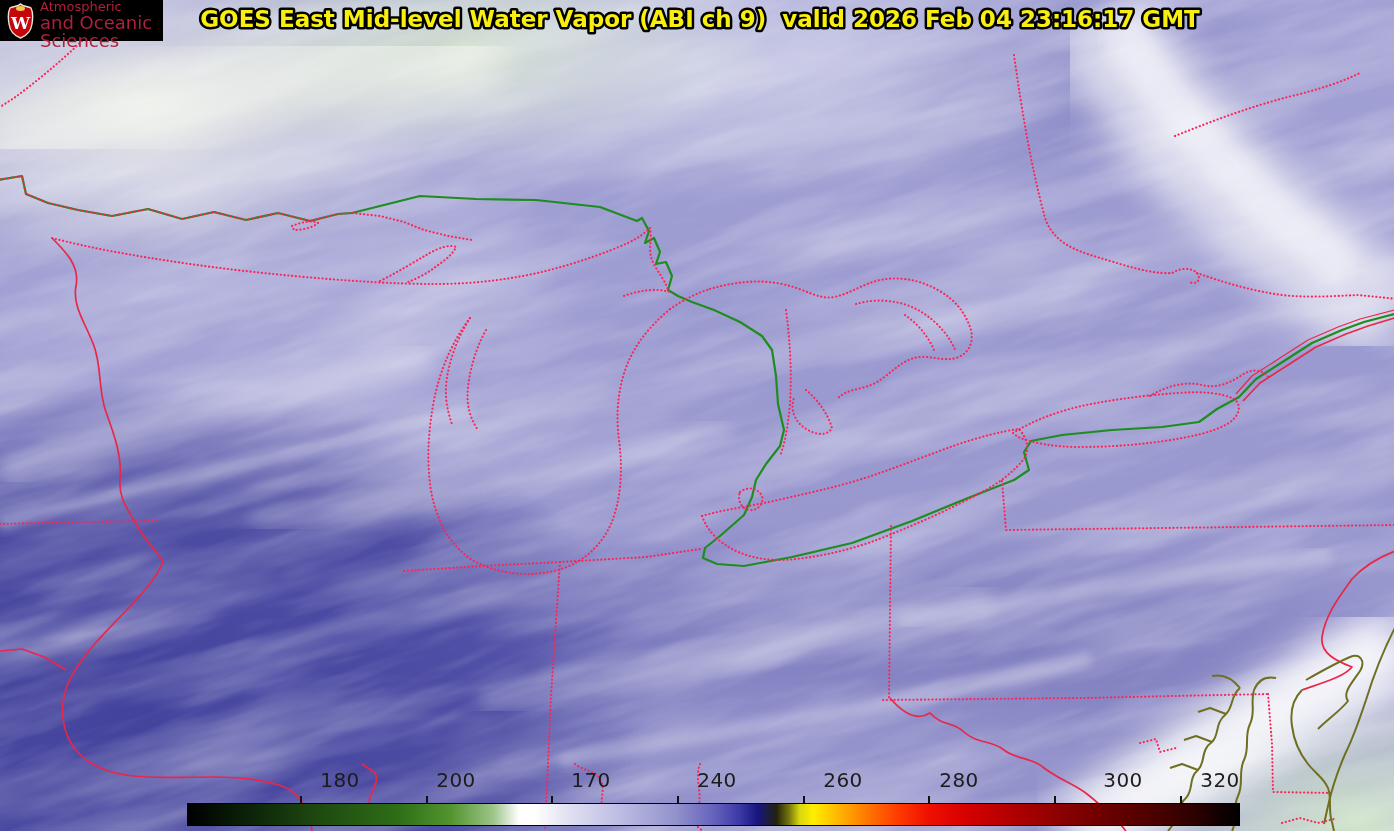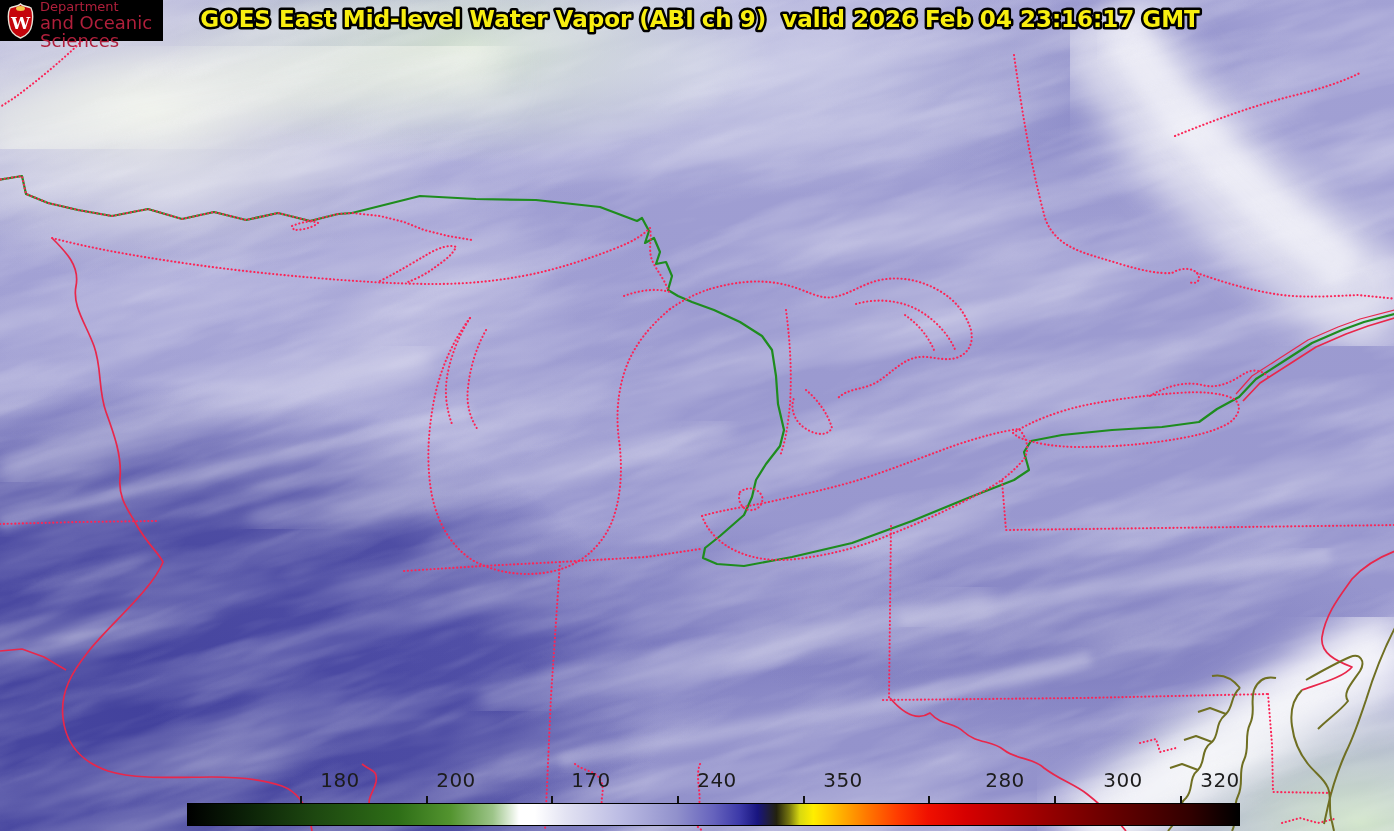--- a/index.html
+++ b/index.html
@@ -214,40 +214,40 @@
   </svg>
 
   <div class="logo">
     <svg class="crest" width="27" height="36" viewBox="0 0 27 36">
       <path d="M13.5,1 C16,4 21,3 24,5 C26,9 26,15 25,21 C24,28 19,33 13.5,35 C8,33 3,28 2,21 C1,15 1,9 3,5 C6,3 11,4 13.5,1 Z" fill="#c5050c" stroke="#e9e4d8" stroke-width="1.4"></path>
       <ellipse cx="13.5" cy="5.5" rx="4.5" ry="2.5" fill="#f3c54a"></ellipse>
       <text x="13.5" y="26" text-anchor="middle" font-size="17" font-weight="bold" fill="#ffffff" font-family="DejaVu Serif, Liberation Serif, serif">W</text>
     </svg>
     <div class="logo-text">
       <div class="logo-dept">Department of</div>
-      <div class="logo-l1">Department</div>
+      <div class="logo-l1">Atmospheric</div>
       <div class="logo-l2">and Oceanic Sciences</div>
     </div>
   </div>
 
   <div class="colorbar"></div>
   <div>
     <div class="cb-tick" style="left:300px"></div>
     <div class="cb-tick" style="left:426px"></div>
     <div class="cb-tick" style="left:551px"></div>
     <div class="cb-tick" style="left:677px"></div>
     <div class="cb-tick" style="left:803px"></div>
     <div class="cb-tick" style="left:928px"></div>
     <div class="cb-tick" style="left:1054px"></div>
     <div class="cb-tick" style="left:1180px"></div>
   </div>
   <div>
     <div class="cb-label" style="left:301px">180</div>
     <div class="cb-label" style="left:417px">200</div>
     <div class="cb-label" style="left:552px">170</div>
     <div class="cb-label" style="left:678px">240</div>
-    <div class="cb-label" style="left:804px">350</div>
-    <div class="cb-label" style="left:966px">280</div>
+    <div class="cb-label" style="left:804px">260</div>
+    <div class="cb-label" style="left:920px">280</div>
     <div class="cb-label" style="left:1084px">300</div>
     <div class="cb-label" style="left:1181px">320</div>
   </div>
 
 </div>
 
 </body></html>

